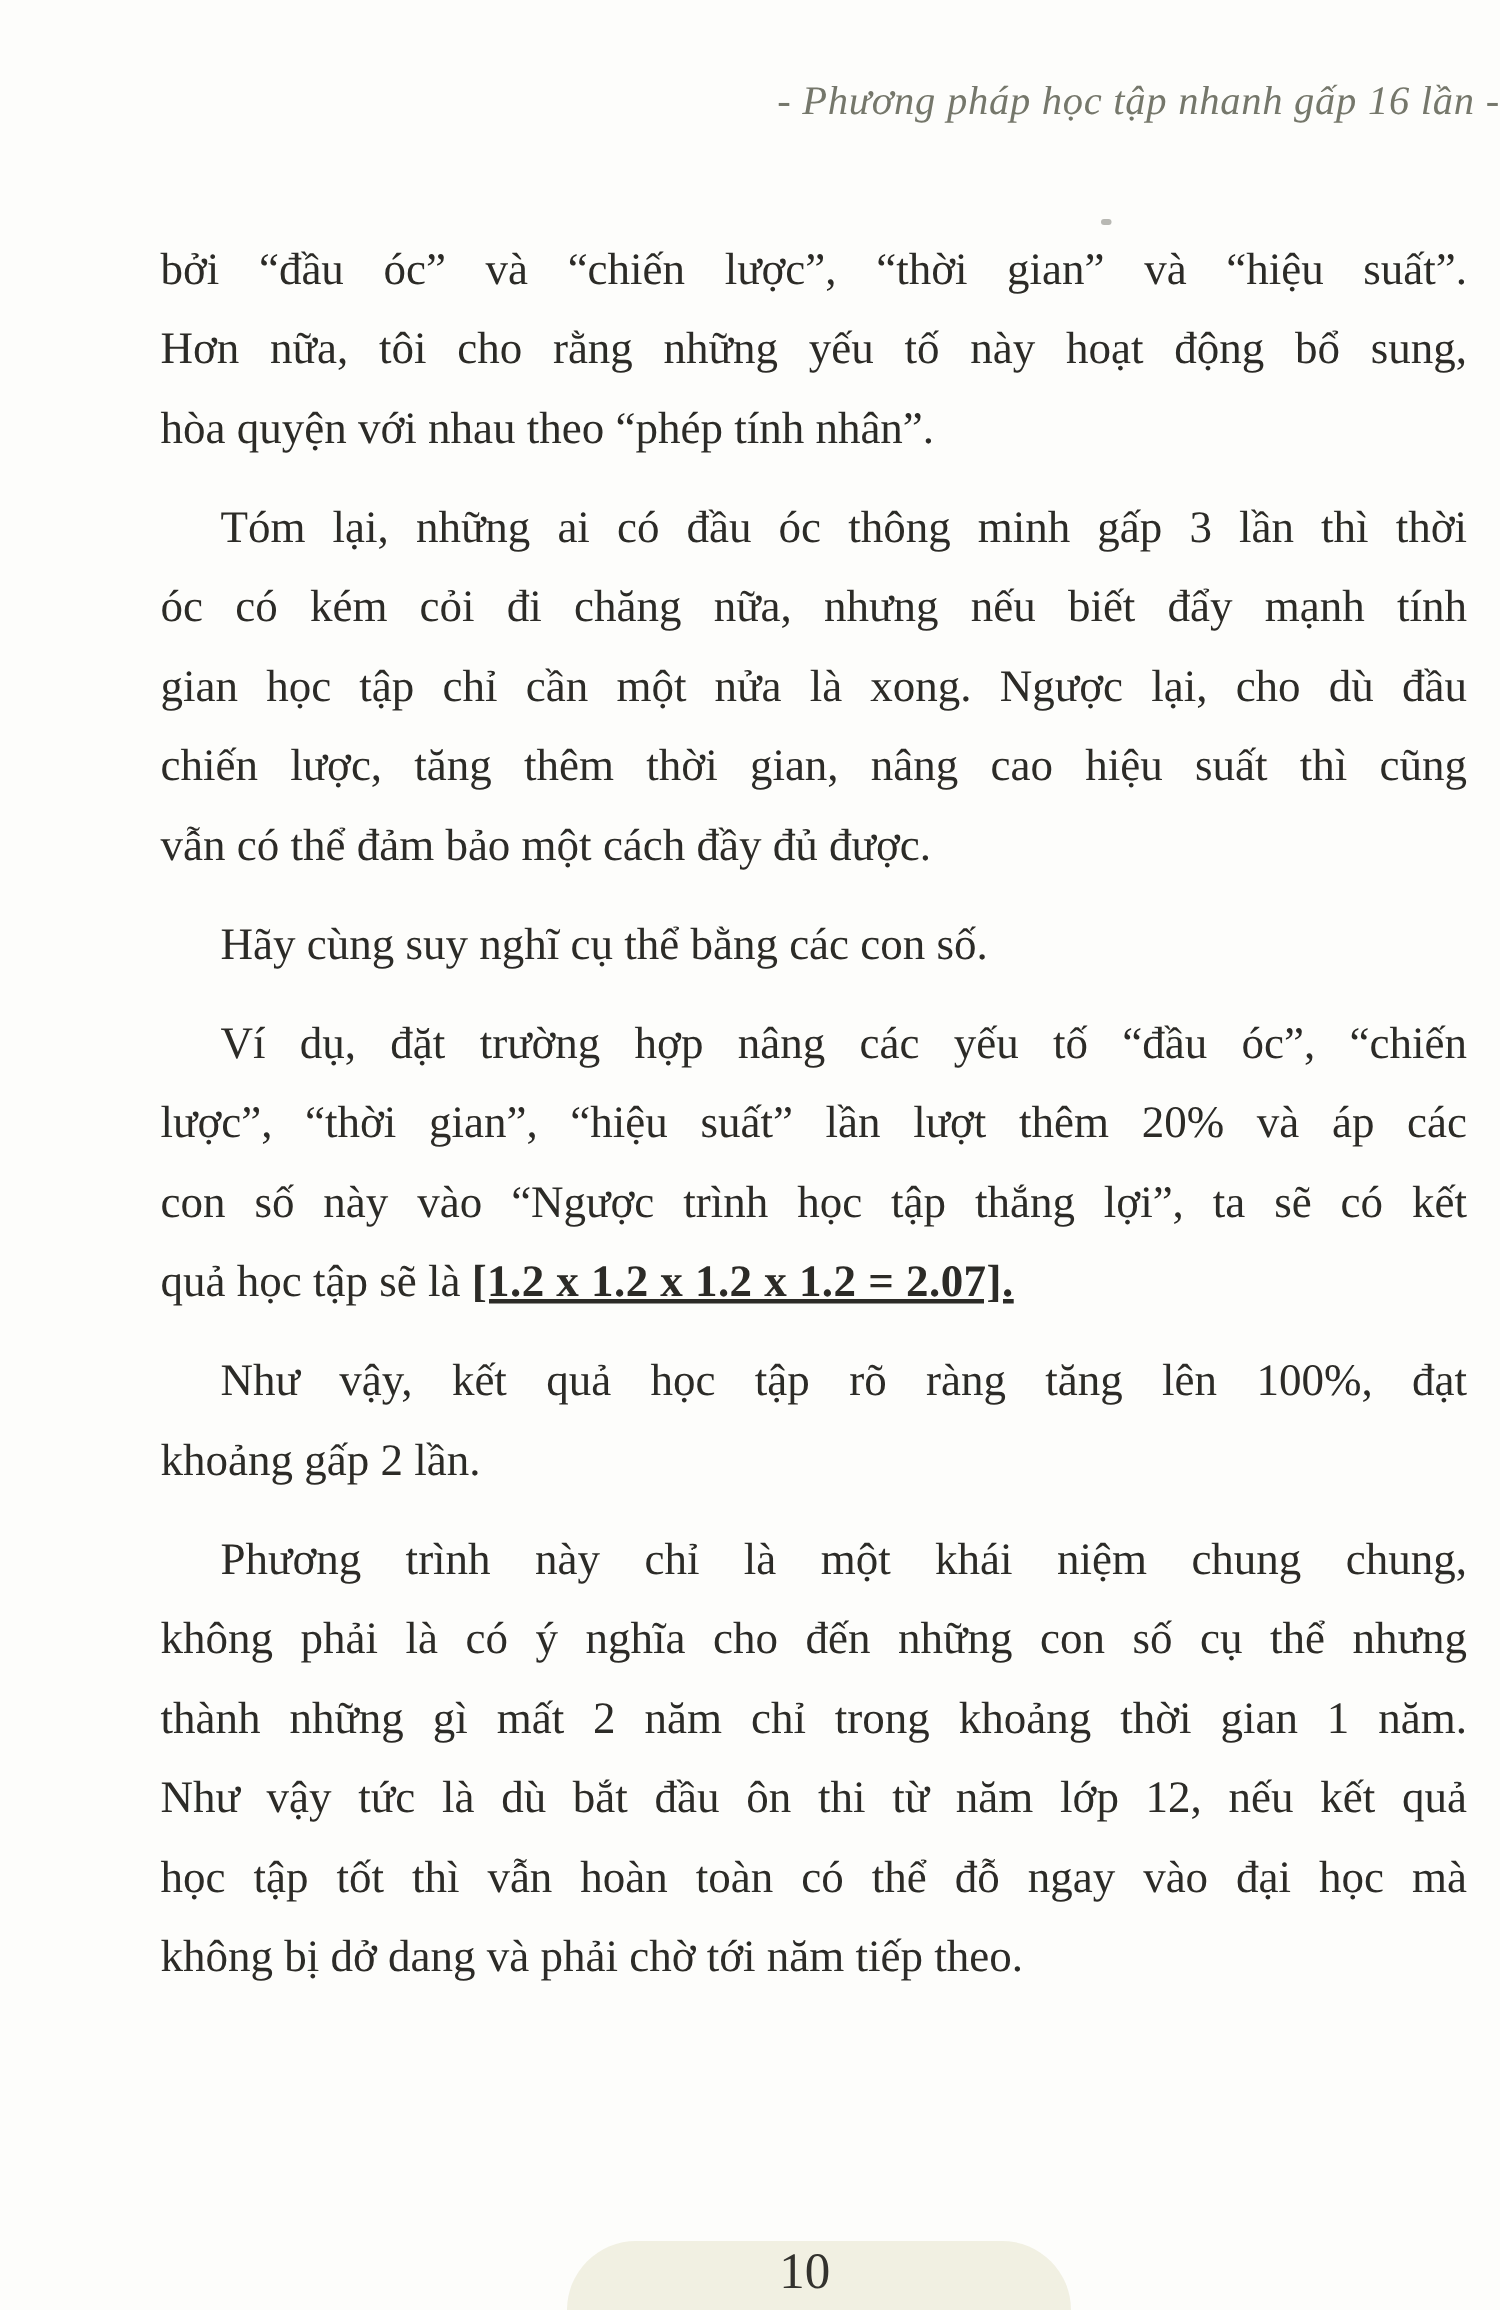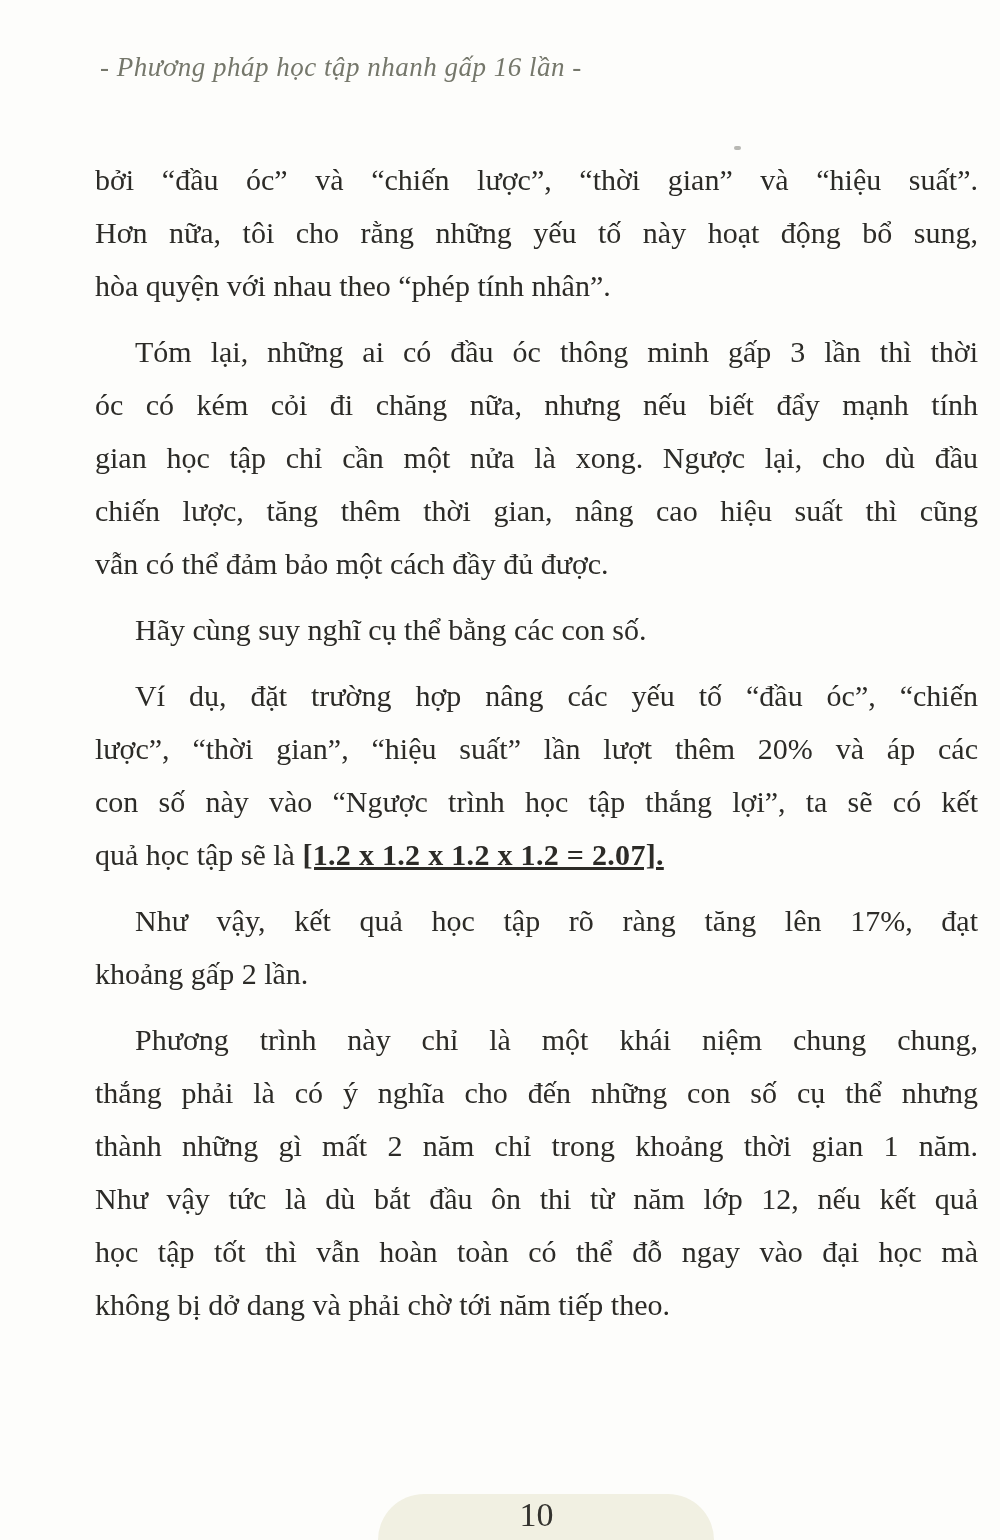--- a/index.html
+++ b/index.html
@@ -8,21 +8,21 @@
     background:#fdfdfb;
     font-family:"Liberation Serif", serif;
     color:#2c2b27;
     position:relative;
     overflow:hidden;
   }
 
   .running-header {
     position:absolute;
     top:52px; left:100px; width:900px;
-    text-align:left;
+    text-align:right;
     font-style:italic;
     font-size:27px;
     letter-spacing:0.5px;
     color:#75776b;
   }
 
   .scan-speck {
     position:absolute;
     left:734px; top:146px;
     width:7px; height:4px;
@@ -31,21 +31,21 @@
     opacity:0.7;
   }
 
   .content {
     position:absolute;
     top:153px; left:95px; width:883px;
     font-size:30px;
     line-height:53px;
   }
 
-  .para { margin:0 0 13px 0; }
+  .para { margin:0 0 13px 12px; }
 
   .line {
     text-align:justify;
     text-align-last:justify;
   }
   .line.last { text-align:left; text-align-last:left; }
   .line.indent { text-indent:40px;text-align:right; }
 
   .formula { font-weight:700; letter-spacing:0.3px;text-decoration:underline; }
 
@@ -93,27 +93,27 @@
   </div>
 
   <div class="para">
     <div class="line indent">Ví dụ, đặt trường hợp nâng các yếu tố “đầu óc”, “chiến</div>
     <div class="line">lược”, “thời gian”, “hiệu suất” lần lượt thêm 20% và áp các</div>
     <div class="line">con số này vào “Ngược trình học tập thắng lợi”, ta sẽ có kết</div>
     <div class="line last"><span>quả học tập sẽ là </span><span class="formula">[1.2 x 1.2 x 1.2 x 1.2 = 2.07].</span></div>
   </div>
 
   <div class="para">
-    <div class="line indent">Như vậy, kết quả học tập rõ ràng tăng lên 17%, đạt</div>
+    <div class="line indent">Như vậy, kết quả học tập rõ ràng tăng lên 100%, đạt</div>
     <div class="line last">khoảng gấp 2 lần.</div>
   </div>
 
   <div class="para">
     <div class="line indent">Phương trình này chỉ là một khái niệm chung chung,</div>
-    <div class="line">thắng phải là có ý nghĩa cho đến những con số cụ thể nhưng</div>
+    <div class="line">không phải là có ý nghĩa cho đến những con số cụ thể nhưng</div>
     <div class="line">thành những gì mất 2 năm chỉ trong khoảng thời gian 1 năm.</div>
     <div class="line">Như vậy tức là dù bắt đầu ôn thi từ năm lớp 12, nếu kết quả</div>
     <div class="line">học tập tốt thì vẫn hoàn toàn có thể đỗ ngay vào đại học mà</div>
     <div class="line last">không bị dở dang và phải chờ tới năm tiếp theo.</div>
   </div>
 
 </div>
 
 <div class="page-curl"></div>
 <div class="page-number">10</div>

